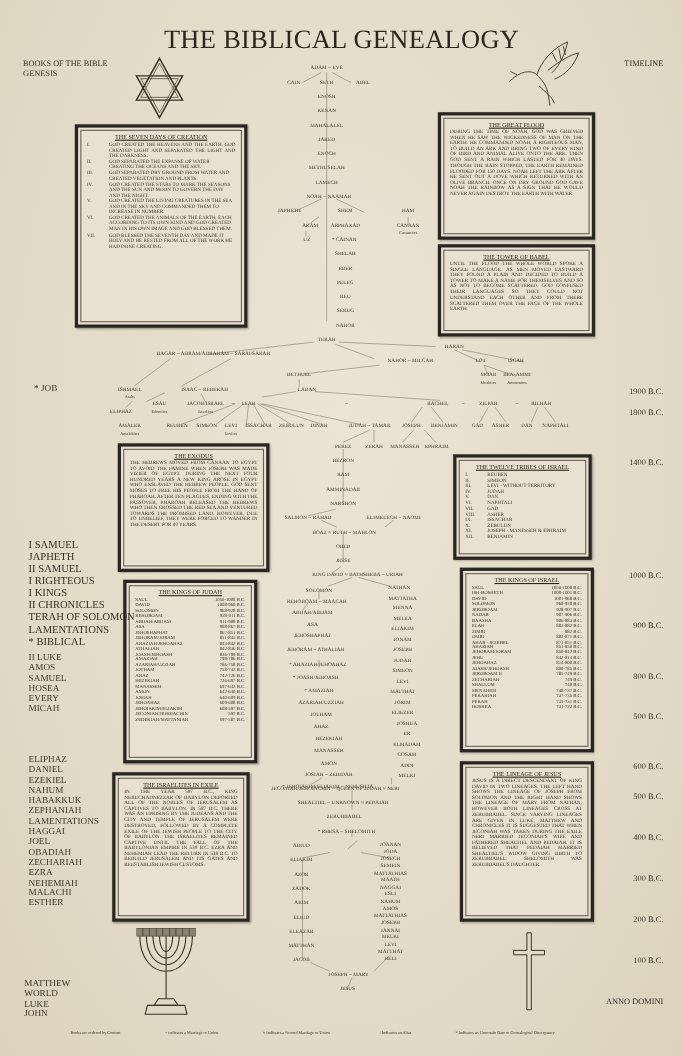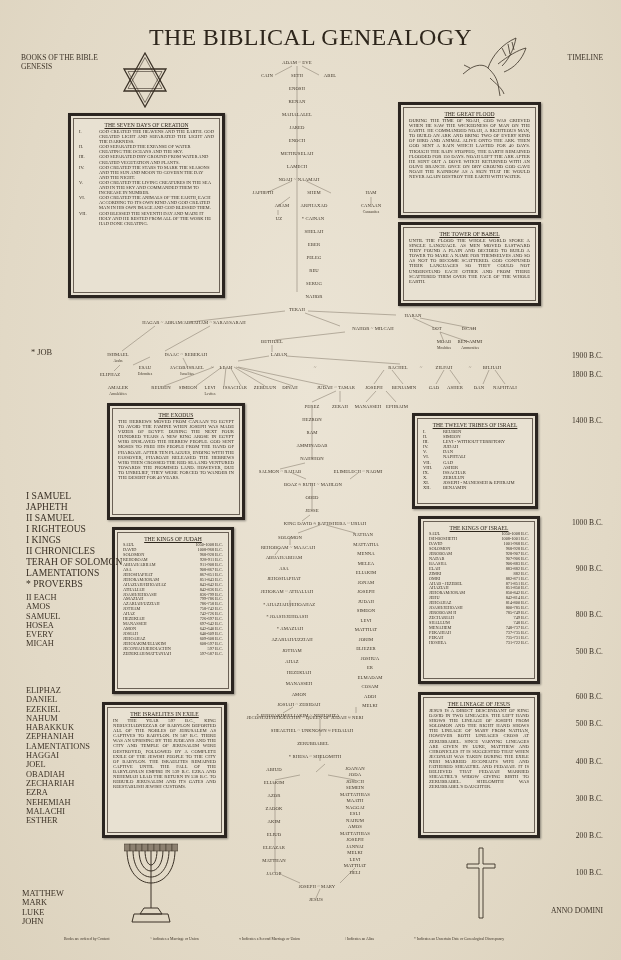--- a/index.html
+++ b/index.html
@@ -585,24 +585,24 @@
 
 <div class="abs bigbook" style="left:26px;top:490px;">
   <div>I SAMUEL</div>
       <div>JAPHETH</div>
       <div>II SAMUEL</div>
   <div>I RIGHTEOUS</div>
       <div>I KINGS</div>
       <div>II CHRONICLES</div>
   <div>TERAH OF SOLOMON</div>
       <div>LAMENTATIONS</div>
-      <div>* PROVERBS</div>
+      <div>* BIBLICAL</div>
 </div>
 <div class="abs book" style="left:26px;top:593px;">
-  <div>II EACH</div>
+  <div>II LUKE</div>
       <div>AMOS</div>
       <div>SAMUEL</div>
   <div>HOSEA</div>
       <div>EVERY</div>
       <div>MICAH</div>
 </div>
 <div class="abs book" style="left:26px;top:686px;">
   <div>ELIPHAZ</div>
       <div>DANIEL</div>
       <div>EZEKIEL</div>
@@ -614,21 +614,21 @@
       <div>JOEL</div>
   <div>OBADIAH</div>
       <div>ZECHARIAH</div>
       <div>EZRA</div>
   <div>NEHEMIAH</div>
       <div>MALACHI</div>
       <div>ESTHER</div>
 </div>
 <div class="abs book" style="left:22px;top:889px;">
   <div>MATTHEW</div>
-      <div>MARK</div>
+      <div>WORLD</div>
       <div>LUKE</div>
   <div>JOHN</div>
 </div>
 
 <div class="abs tl" style="top:351px;">1900 B.C.</div>
 <div class="abs tl" style="top:370px;">1800 B.C.</div>
 <div class="abs tl" style="top:416px;">1400 B.C.</div>
 <div class="abs tl" style="top:518px;">1000 B.C.</div>
 <div class="abs tl" style="top:564px;">900 B.C.</div>
 <div class="abs tl" style="top:610px;">800 B.C.</div>

